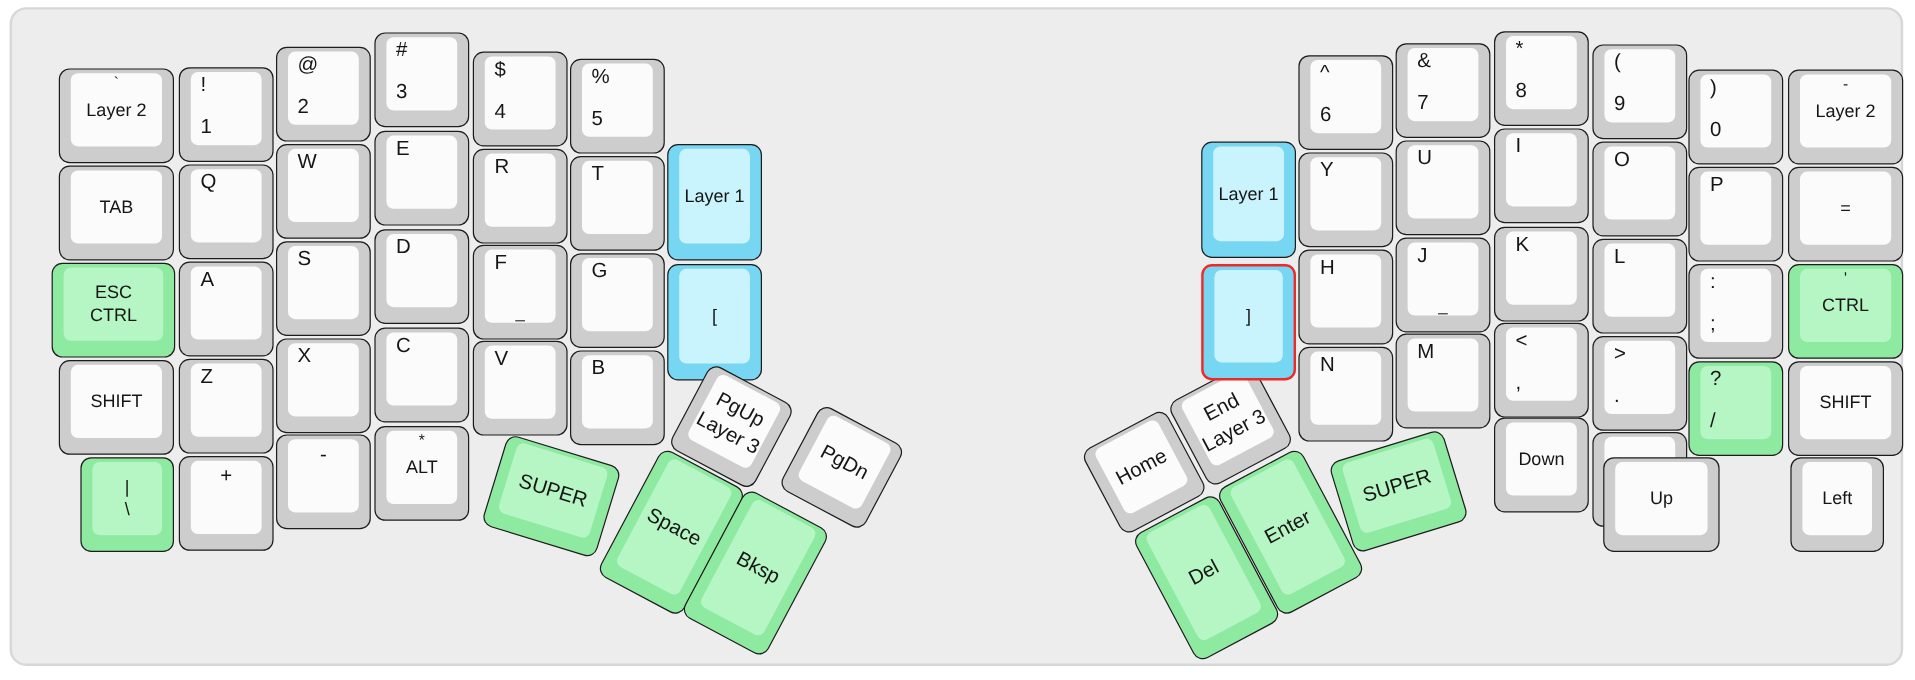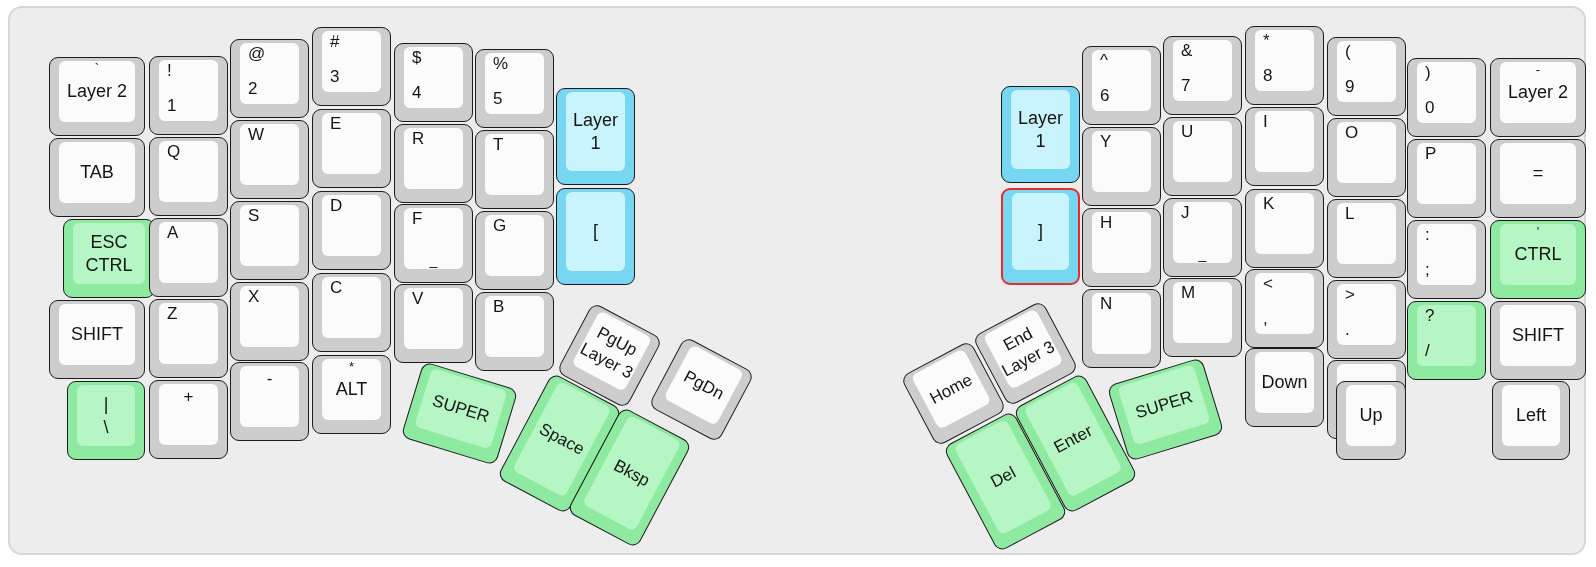--- a/index.html
+++ b/index.html
@@ -5,54 +5,54 @@
   html,body{margin:0;padding:0;background:#ffffff;}
   body{position:relative;width:1596px;height:567px;overflow:hidden;
        font-family:"Liberation Sans", sans-serif;color:#111;}
   .panel{position:absolute;left:8px;top:6px;width:1578px;height:549px;
          background:#ededed;border:2px solid #d7d7d7;border-radius:14px;
          box-sizing:border-box;}
   .key{position:absolute;box-sizing:border-box;border:1.5px solid #1c1c1c;
        border-radius:9px;}
   .key.white{background:#cdcdcd;}
   .key.green{background:#8ee9a1;}
-  .key.blue{background:#77d6f2;}
+  .key.blue{background:#77d6f2;margin-top:32px;}
   .key.selected{border:2px solid #ef2929;}
   .cap{position:absolute;left:9px;right:9px;top:3px;bottom:13px;
        border-radius:6px;}
   .key.white .cap{background:#fbfbfb;}
   .key.green .cap{background:#b6f6c4;}
   .key.blue .cap{background:#c9f4fe;}
   .lab{position:absolute;color:#151515;}
   .lab.tl{top:1px;left:8px;font-size:17px;}
   .lab.bl{bottom:5px;left:8px;font-size:17px;}
   .lab.tc{top:0px;left:0;right:0;text-align:center;font-size:13px;}
   .lab.tcb{top:3px;left:0;right:0;text-align:center;font-size:17px;}
   .lab.c{left:0;right:0;top:50%;transform:translateY(-50%);
-         text-align:center;font-size:18px;line-height:1.3;white-space:pre-line;}
+         text-align:center;font-size:15px;line-height:1.3;white-space:pre-line;}
   .key.rot .lab.c{font-size:17px;}
   .lab.hom{bottom:1px;left:0;right:0;text-align:center;font-size:14px;}
 </style>
 </head>
 <body>
 
 <div class="panel">
   <div id="keys">
       <div class="key white" style="left: 39px; top: 49px; width: 96px; height: 79px;">
         <div class="cap">
           <span class="lab tc">`</span>
           <span class="lab c">Layer 2</span>
         </div>
       </div>
       <div class="key white" style="left: 39px; top: 130px; width: 96px; height: 79px;">
         <div class="cap">
           <span class="lab c">TAB</span>
         </div>
       </div>
-      <div class="key green" style="left: 53px; top: 211px; width: 92px; height: 79px;">
+      <div class="key green" style="left: 33px; top: 211px; width: 103px; height: 79px;">
         <div class="cap">
           <span class="lab c">ESC
 CTRL</span>
         </div>
       </div>
       <div class="key white" style="left: 39px; top: 292px; width: 96px; height: 79px;">
         <div class="cap">
           <span class="lab c">SHIFT</span>
         </div>
       </div>
@@ -369,21 +369,21 @@
           <span class="lab tl">:</span>
           <span class="lab bl">;</span>
         </div>
       </div>
       <div class="key green" style="left: 1397px; top: 293px; width: 79px; height: 79px;">
         <div class="cap">
           <span class="lab tl">?</span>
           <span class="lab bl">/</span>
         </div>
       </div>
-      <div class="key white" style="left: 1326px; top: 373px; width: 70px; height: 79px;">
+      <div class="key white" style="left: 1326px; top: 373px; width: 97px; height: 79px;">
         <div class="cap">
           <span class="lab c">Up</span>
         </div>
       </div>
       <div class="key white" style="left: 1480px; top: 50px; width: 96px; height: 79px;">
         <div class="cap">
           <span class="lab tc">-</span>
           <span class="lab c">Layer 2</span>
         </div>
       </div>

